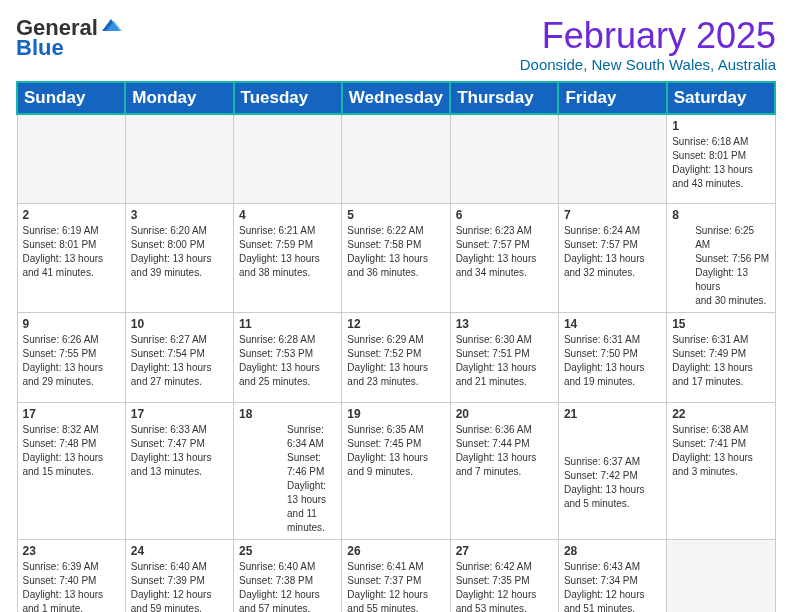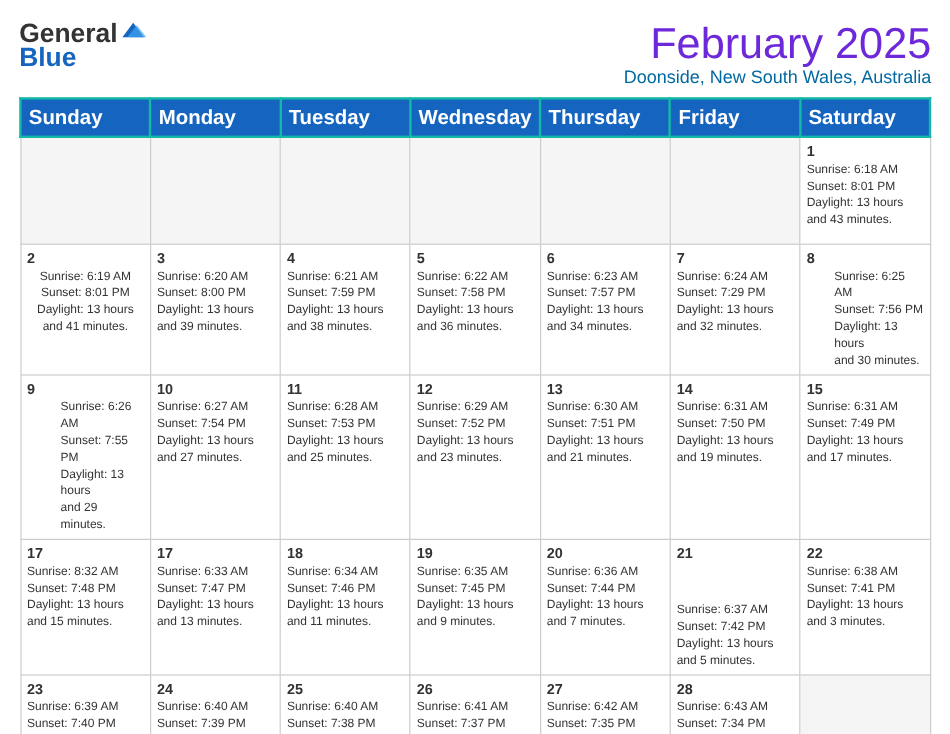--- a/index.html
+++ b/index.html
@@ -124,21 +124,21 @@
           <span class="day-num">1</span>
           <div class="day-info" style="white-space: pre-line;">Sunrise: 6:18 AM
 Sunset: 8:01 PM
 Daylight: 13 hours
 and 43 minutes.</div>
         </td>
       </tr>
       <tr>
         <td>
           <span class="day-num">2</span>
-          <div class="day-info" style="white-space: pre-line; text-align: center;">Sunrise: 6:19 AM
+          <div class="day-info" style="white-space: pre-line;">Sunrise: 6:19 AM
 Sunset: 8:01 PM
 Daylight: 13 hours
 and 41 minutes.</div>
         </td>
         <td>
           <span class="day-num">3</span>
           <div class="day-info" style="white-space: pre-line;">Sunrise: 6:20 AM
 Sunset: 8:00 PM
 Daylight: 13 hours
 and 39 minutes.</div>
@@ -160,36 +160,36 @@
         <td>
           <span class="day-num">6</span>
           <div class="day-info" style="white-space: pre-line;">Sunrise: 6:23 AM
 Sunset: 7:57 PM
 Daylight: 13 hours
 and 34 minutes.</div>
         </td>
         <td>
           <span class="day-num">7</span>
           <div class="day-info" style="white-space: pre-line;">Sunrise: 6:24 AM
-Sunset: 7:29 PM
+Sunset: 7:57 PM
 Daylight: 13 hours
 and 32 minutes.</div>
         </td>
         <td>
           <span class="day-num">8</span>
           <div class="day-info" style="white-space: pre-line; margin-left: 23px;">Sunrise: 6:25 AM
 Sunset: 7:56 PM
 Daylight: 13 hours
 and 30 minutes.</div>
         </td>
       </tr>
       <tr>
         <td>
           <span class="day-num">9</span>
-          <div class="day-info" style="white-space: pre-line; margin-left: 28px;">Sunrise: 6:26 AM
+          <div class="day-info" style="white-space: pre-line;">Sunrise: 6:26 AM
 Sunset: 7:55 PM
 Daylight: 13 hours
 and 29 minutes.</div>
         </td>
         <td>
           <span class="day-num">10</span>
           <div class="day-info" style="white-space: pre-line;">Sunrise: 6:27 AM
 Sunset: 7:54 PM
 Daylight: 13 hours
 and 27 minutes.</div>
@@ -240,21 +240,21 @@
         </td>
         <td>
           <span class="day-num">17</span>
           <div class="day-info" style="white-space: pre-line;">Sunrise: 6:33 AM
 Sunset: 7:47 PM
 Daylight: 13 hours
 and 13 minutes.</div>
         </td>
         <td>
           <span class="day-num">18</span>
-          <div class="day-info" style="white-space: pre-line;">Sunrise: 6:34 AM
+          <div class="day-info" style="white-space: pre-line; margin-left: 48px;">Sunrise: 6:34 AM
 Sunset: 7:46 PM
 Daylight: 13 hours
 and 11 minutes.</div>
         </td>
         <td>
           <span class="day-num">19</span>
           <div class="day-info" style="white-space: pre-line;">Sunrise: 6:35 AM
 Sunset: 7:45 PM
 Daylight: 13 hours
 and 9 minutes.</div>

